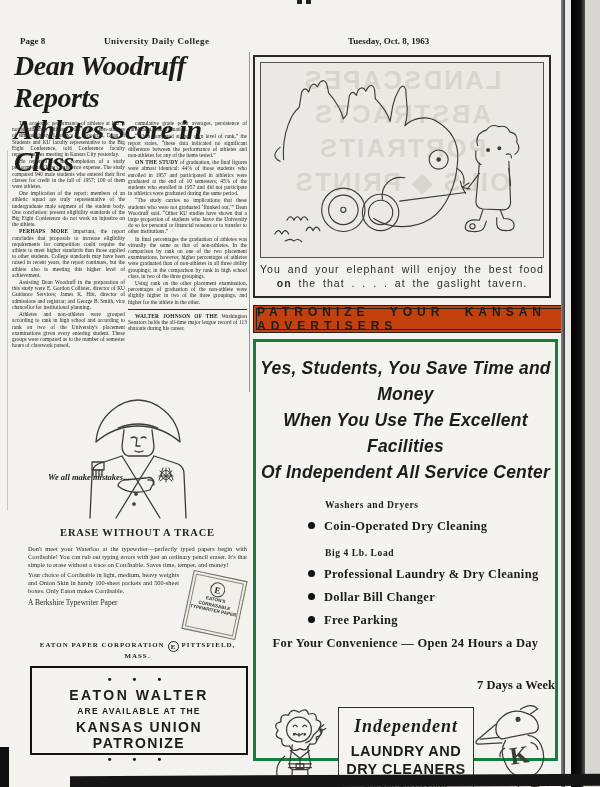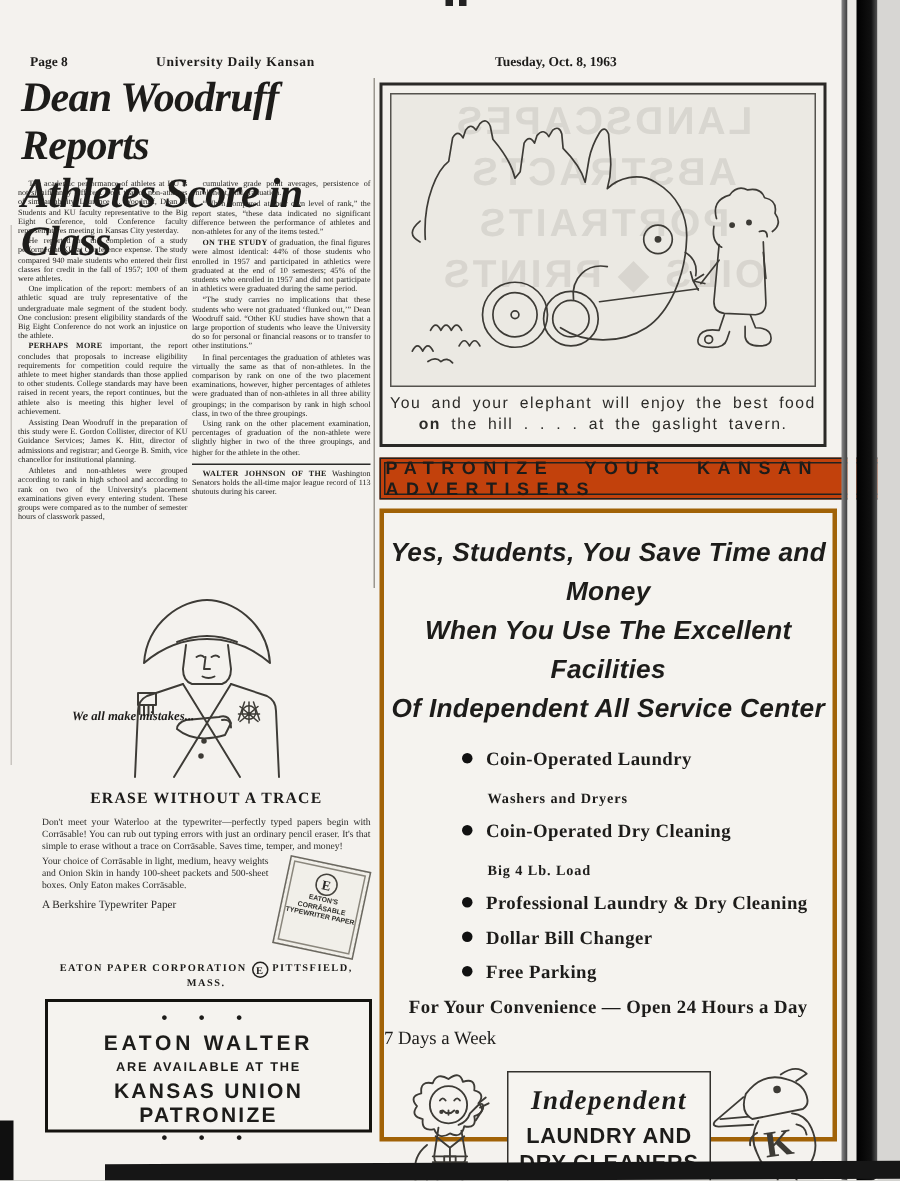--- a/index.html
+++ b/index.html
@@ -14,21 +14,21 @@
   .edge-right-band  { position:absolute; left:571px; top:0; width:14px; height:787px; background:linear-gradient(90deg,#000 0%,#111 70%,#555 100%); border-radius:0 0 4px 0; }
   .edge-right-outer { position:absolute; left:585px; top:0; width:15px; height:787px; background:#d7d6d3; }
   .edge-bottom-band { position:absolute; left:70px; top:775px; width:530px; height:12px; background:#161616; transform:skewY(-0.25deg); }
   .edge-corner-block{ position:absolute; left:0; top:747px; width:9px; height:40px; background:#101010; }
   .edge-left-crease { position:absolute; left:7px; top:150px; width:1px; height:360px; background:rgba(120,115,105,.35); }
   .top-mark { position:absolute; top:0; width:5px; height:4px; background:#222; }
   
   .masthead { position:absolute; top:36px; left:0; width:560px; font-weight:bold; font-size:9px; }
   .masthead .pg   { position:absolute; left:20px;  top:0; }
   .masthead .name { position:absolute; left:104px; top:0; letter-spacing:.5px; }
-  .masthead .date { position:absolute; left:330px; top:0; }
+  .masthead .date { position:absolute; left:348px; top:0; }
   
   .headline { position:absolute; left:14px; top:50px; width:244px; font-style:italic; font-weight:bold; font-size:28px; line-height:32px; letter-spacing:-.5px; }
   
   .colrule { position:absolute; left:249px; top:52px; width:1px; height:340px; background:#9a968e; }
   .col { position:absolute; top:120px; font-size:5.4px; line-height:6.2px; text-align:justify; color:#23221f; }
   .col1 { left:12px;  width:113px; }
   .col2 { left:128px; width:119px; }
   .art-p { text-indent:7px; margin-bottom:1px; }
   .art-p b { letter-spacing:.2px; }
   .walter { border-top:1px solid #2a2a28; margin-top:4px; padding-top:3px; }
@@ -37,30 +37,30 @@
   .cartoon-img { position:relative; width:100%; height:196px; border:1px solid #55534e; background:#ebe9e3; overflow:hidden; }
   .ghost { position:absolute; left:0; top:0; width:100%; height:100%; transform:scaleX(-1); opacity:.14; font-family:"Liberation Sans",sans-serif; font-weight:bold; color:#6b655a; text-align:center; }
   .ghost div { font-size:26px; line-height:34px; letter-spacing:2px; }
   .cartoon-svg { position:absolute; left:0; top:0; }
   .cartoon-caption { margin-top:4px; text-align:center; font-family:"Liberation Sans",sans-serif; font-size:10.5px; line-height:14px; letter-spacing:1px; word-spacing:3px; color:#2c2b28; }
   
   .banner { position:absolute; left:253px; top:305px; width:352px; height:28px; border:1px solid #23221f; background:#c2410c; }
   .banner .inner { position:absolute; inset:2px; border:1px solid #23221f; display:flex; align-items:center; justify-content:center;
                    font-family:"Liberation Sans",sans-serif; font-weight:bold; font-size:12px; letter-spacing:5px; word-spacing:12px; }
   
-  .service-ad { position:absolute; left:253px; top:339px; width:305px; height:422px; border:3px solid #a16207; background:#f5f3ef; }
+  .service-ad { position:absolute; left:253px; top:339px; width:305px; height:422px; border:3px solid #15803d; background:#f5f3ef; }
   .sa-headline { margin-top:13px; text-align:center; font-family:"Liberation Sans",sans-serif; font-style:italic; font-weight:bold; font-size:17.5px; line-height:26px; letter-spacing:.2px; }
   .sa-bullets { margin:14px 0 0 52px; font-weight:bold; }
   .sa-item { margin-bottom:9px; }
   .sa-main { font-size:12.5px; line-height:14px; letter-spacing:.3px; }
   .sa-main .dot { display:inline-block; width:7px; height:7px; background:#111; border-radius:50%; margin-right:9px; vertical-align:1px; }
   .sa-sub { font-size:9.5px; margin:15px 0 0 17px; letter-spacing:.6px; }
   .sa-sub:empty { display:none; }
   .sa-conv { text-align:center; font-weight:bold; font-size:12.5px; margin-top:8px; letter-spacing:.3px; }
-  .sa-conv2 { text-align:left; font-weight:normal; font-size:12.5px; margin-top:6px; }
+  .sa-conv2 { text-align:right; font-weight:bold; font-size:12.5px; margin-top:27px; }
   .sa-logo-row { position:relative; margin-top:8px; height:120px; }
   .sa-sign { position:absolute; left:82px; top:6px; width:136px; height:104px; border:1.5px solid #33312d; background:#f6f4f0; text-align:center; }
   .sa-script { font-style:italic; font-weight:bold; font-size:18px; margin-top:8px; letter-spacing:1px; }
   .sa-block  { font-family:"Liberation Sans",sans-serif; font-weight:bold; font-size:14.5px; line-height:18px; margin-top:5px; letter-spacing:.5px; }
   .sa-addr   { font-family:"Liberation Sans",sans-serif; font-weight:bold; font-size:7px; margin-top:5px; letter-spacing:1px; }
   
   .eaton { position:absolute; left:28px; top:390px; width:219px; }
   .eaton-art { position:relative; height:132px; }
   .eaton-tag { position:absolute; left:20px; top:82px; font-style:italic; font-weight:bold; font-size:8.5px; }
   .eaton-head { text-align:center; font-weight:bold; font-size:10.5px; line-height:14px; letter-spacing:.8px; margin-top:4px; }
@@ -83,21 +83,21 @@
   svg { display:block; }
   .ink { stroke:#3d3b36; stroke-width:1.3; fill:none; stroke-linecap:round; stroke-linejoin:round; }
 </style>
 </head>
 <body>
 
 <div id="stage">
 
   <div class="masthead">
     <span class="pg">Page 8</span>
-    <span class="name">University Daily Kansan</span>
+    <span class="name">University Daily College</span>
     <span class="date">Tuesday, Oct. 8, 1963</span>
   </div>
 
   <div class="headline">
     <div>Dean Woodruff Reports</div>
     <div>Athletes Score in Class</div>
   </div>
 
   <div class="colrule"></div>
 
@@ -165,37 +165,36 @@
         <g class="ink" stroke-width="1">
           <path d="M30,172 q4,-8 8,0 q4,-8 8,0 q4,-8 8,0"></path>
           <path d="M52,184 q4,-8 8,0 q4,-8 8,0"></path>
           <path d="M16,188 q4,-8 8,0 q4,-8 8,0"></path>
           <path d="M28,196 q6,-4 10,0 q5,-4 9,1"></path>
         </g>
       </svg>
     </div>
     <div class="cartoon-caption">
       <div>You and your elephant will enjoy the best food</div>
-      <div><b>on</b><span> the hill . . . . at the gaslight tavern.</span></div>
+      <div><b>on</b><span> the that . . . . at the gaslight tavern.</span></div>
     </div>
   </div>
 
   <div class="banner">
     <div class="inner">PATRONIZE YOUR KANSAN ADVERTISERS</div>
   </div>
 
   <div class="service-ad">
     <div class="sa-headline">
       <div>Yes, Students, You Save Time and Money</div>
       <div>When You Use The Excellent Facilities</div>
       <div>Of Independent All Service Center</div>
     </div>
     <div class="sa-bullets">
       <div class="sa-item">
-        <div class="sa-main"><span class="dot"></span><span>Coin-Operated Laundry</span></div>
         <div class="sa-sub">Washers and Dryers</div>
       </div>
       <div class="sa-item">
         <div class="sa-main"><span class="dot"></span><span>Coin-Operated Dry Cleaning</span></div>
         <div class="sa-sub">Big 4 Lb. Load</div>
       </div>
       <div class="sa-item">
         <div class="sa-main"><span class="dot"></span><span>Professional Laundry &amp; Dry Cleaning</span></div>
 
       </div>

